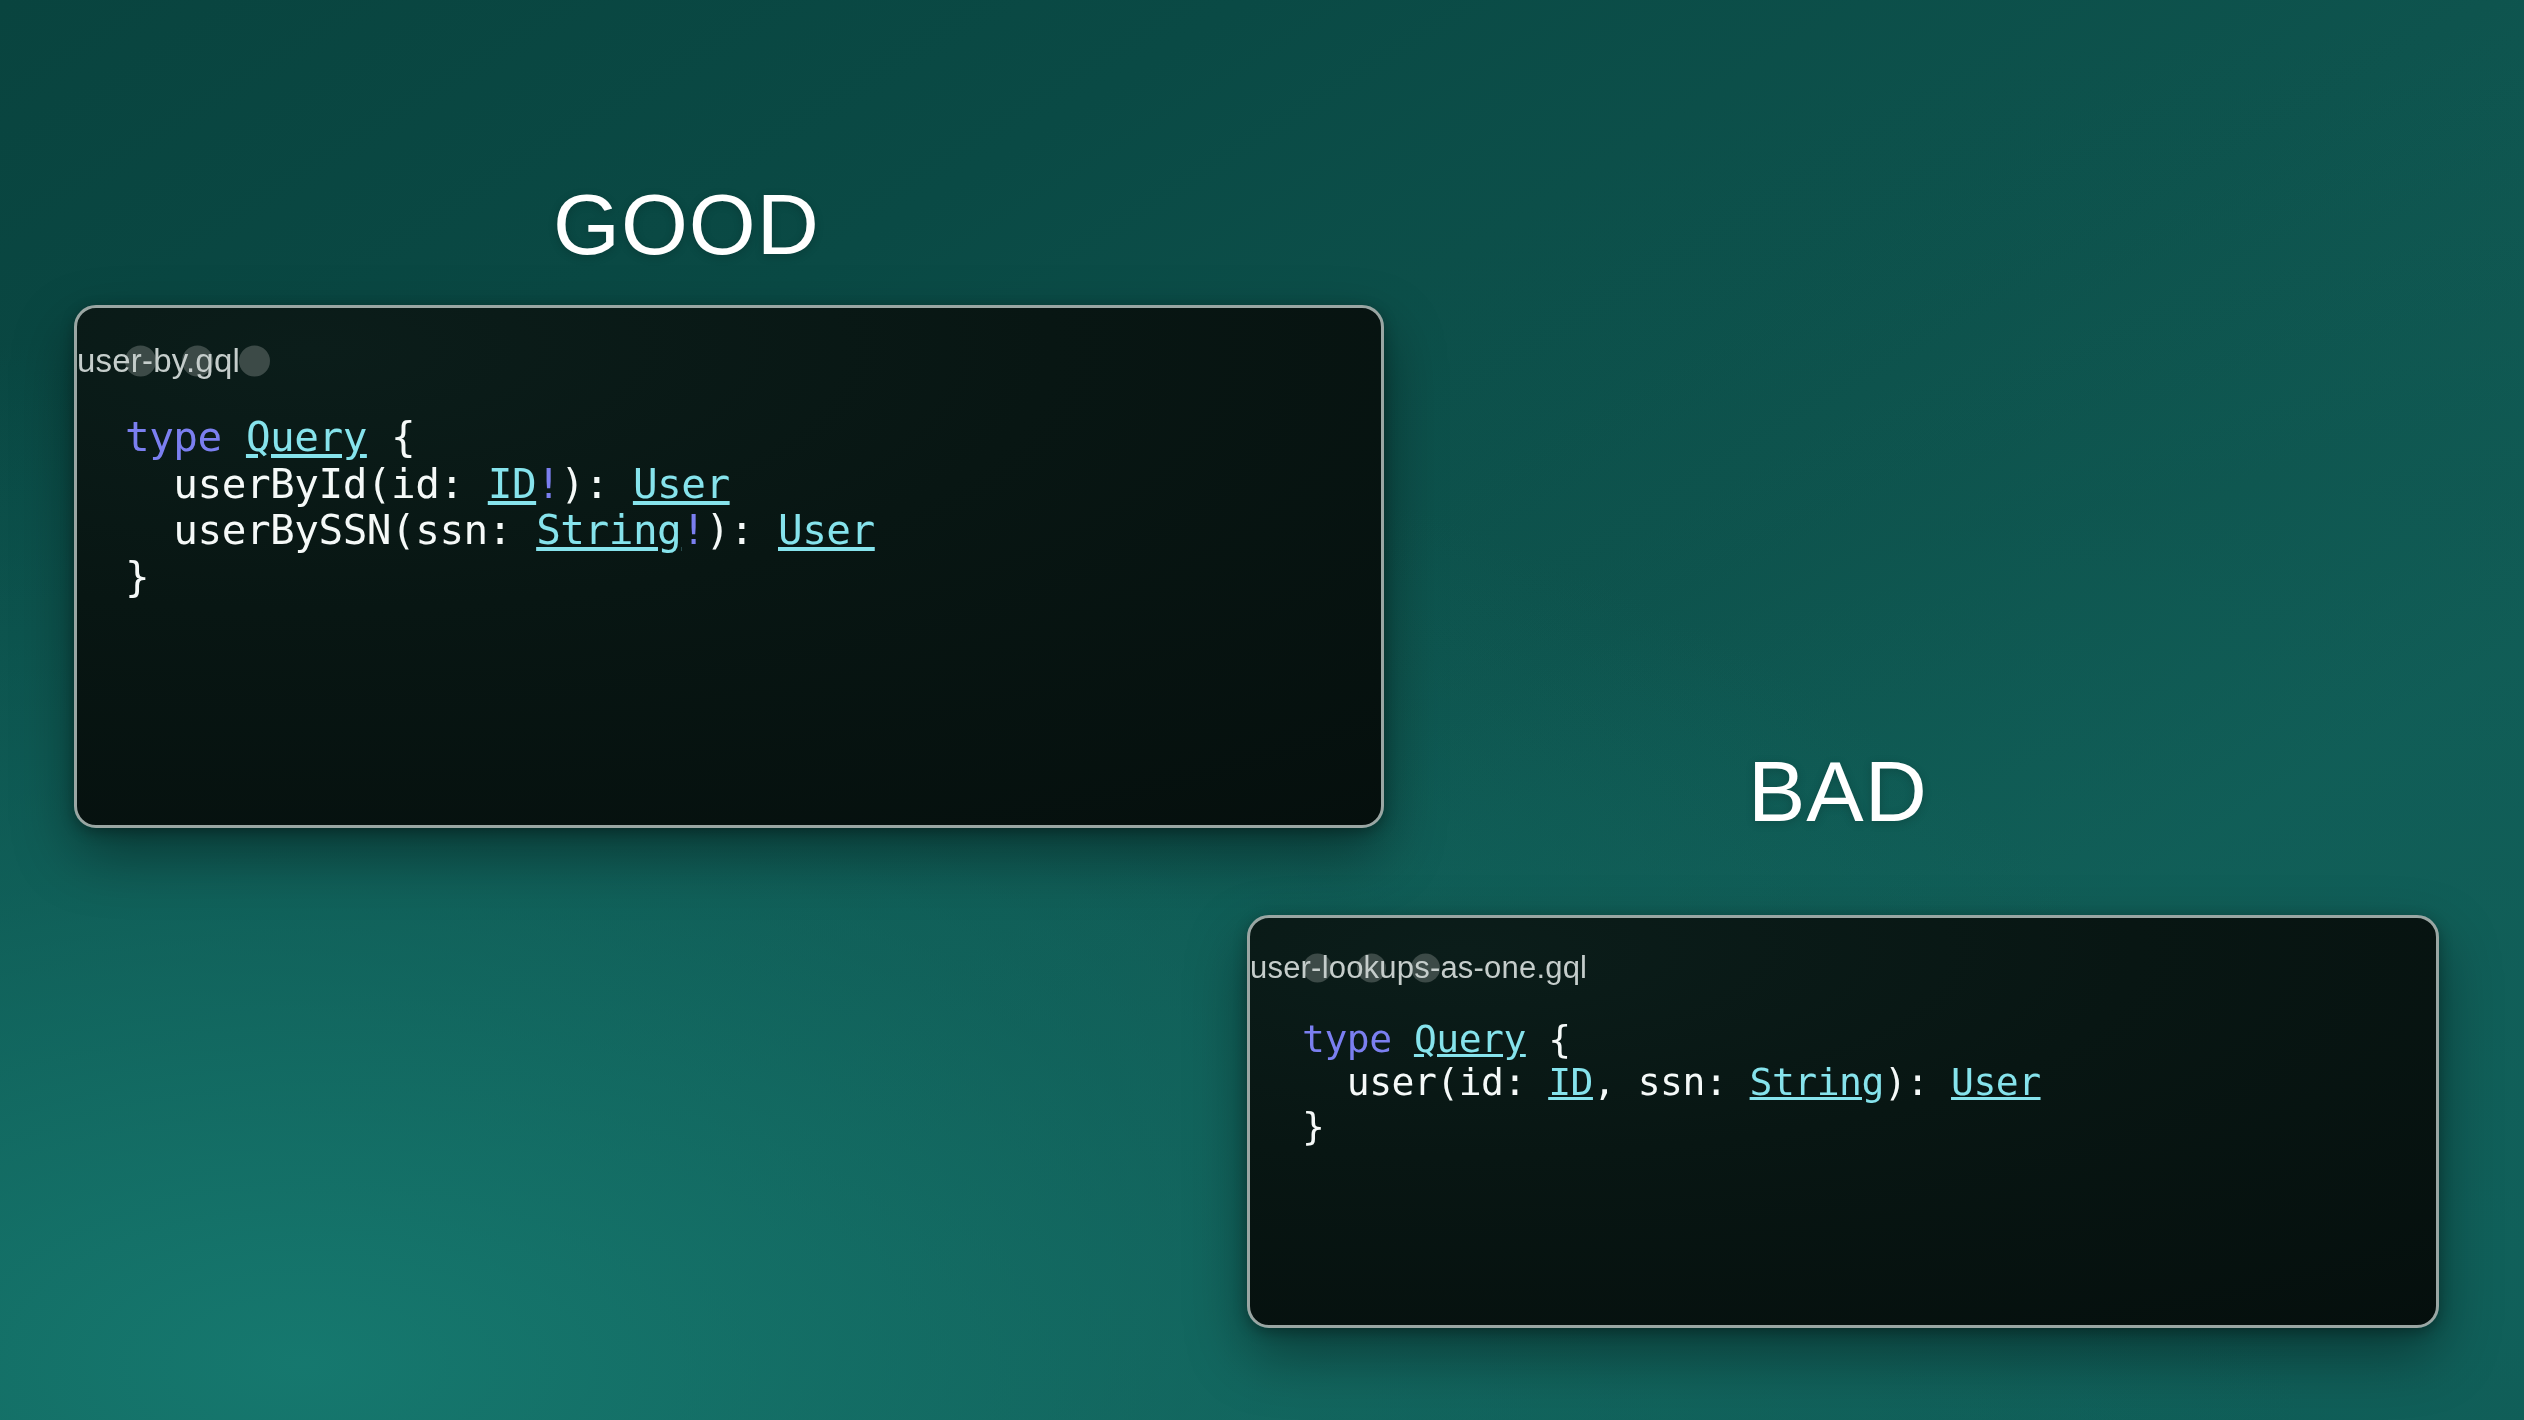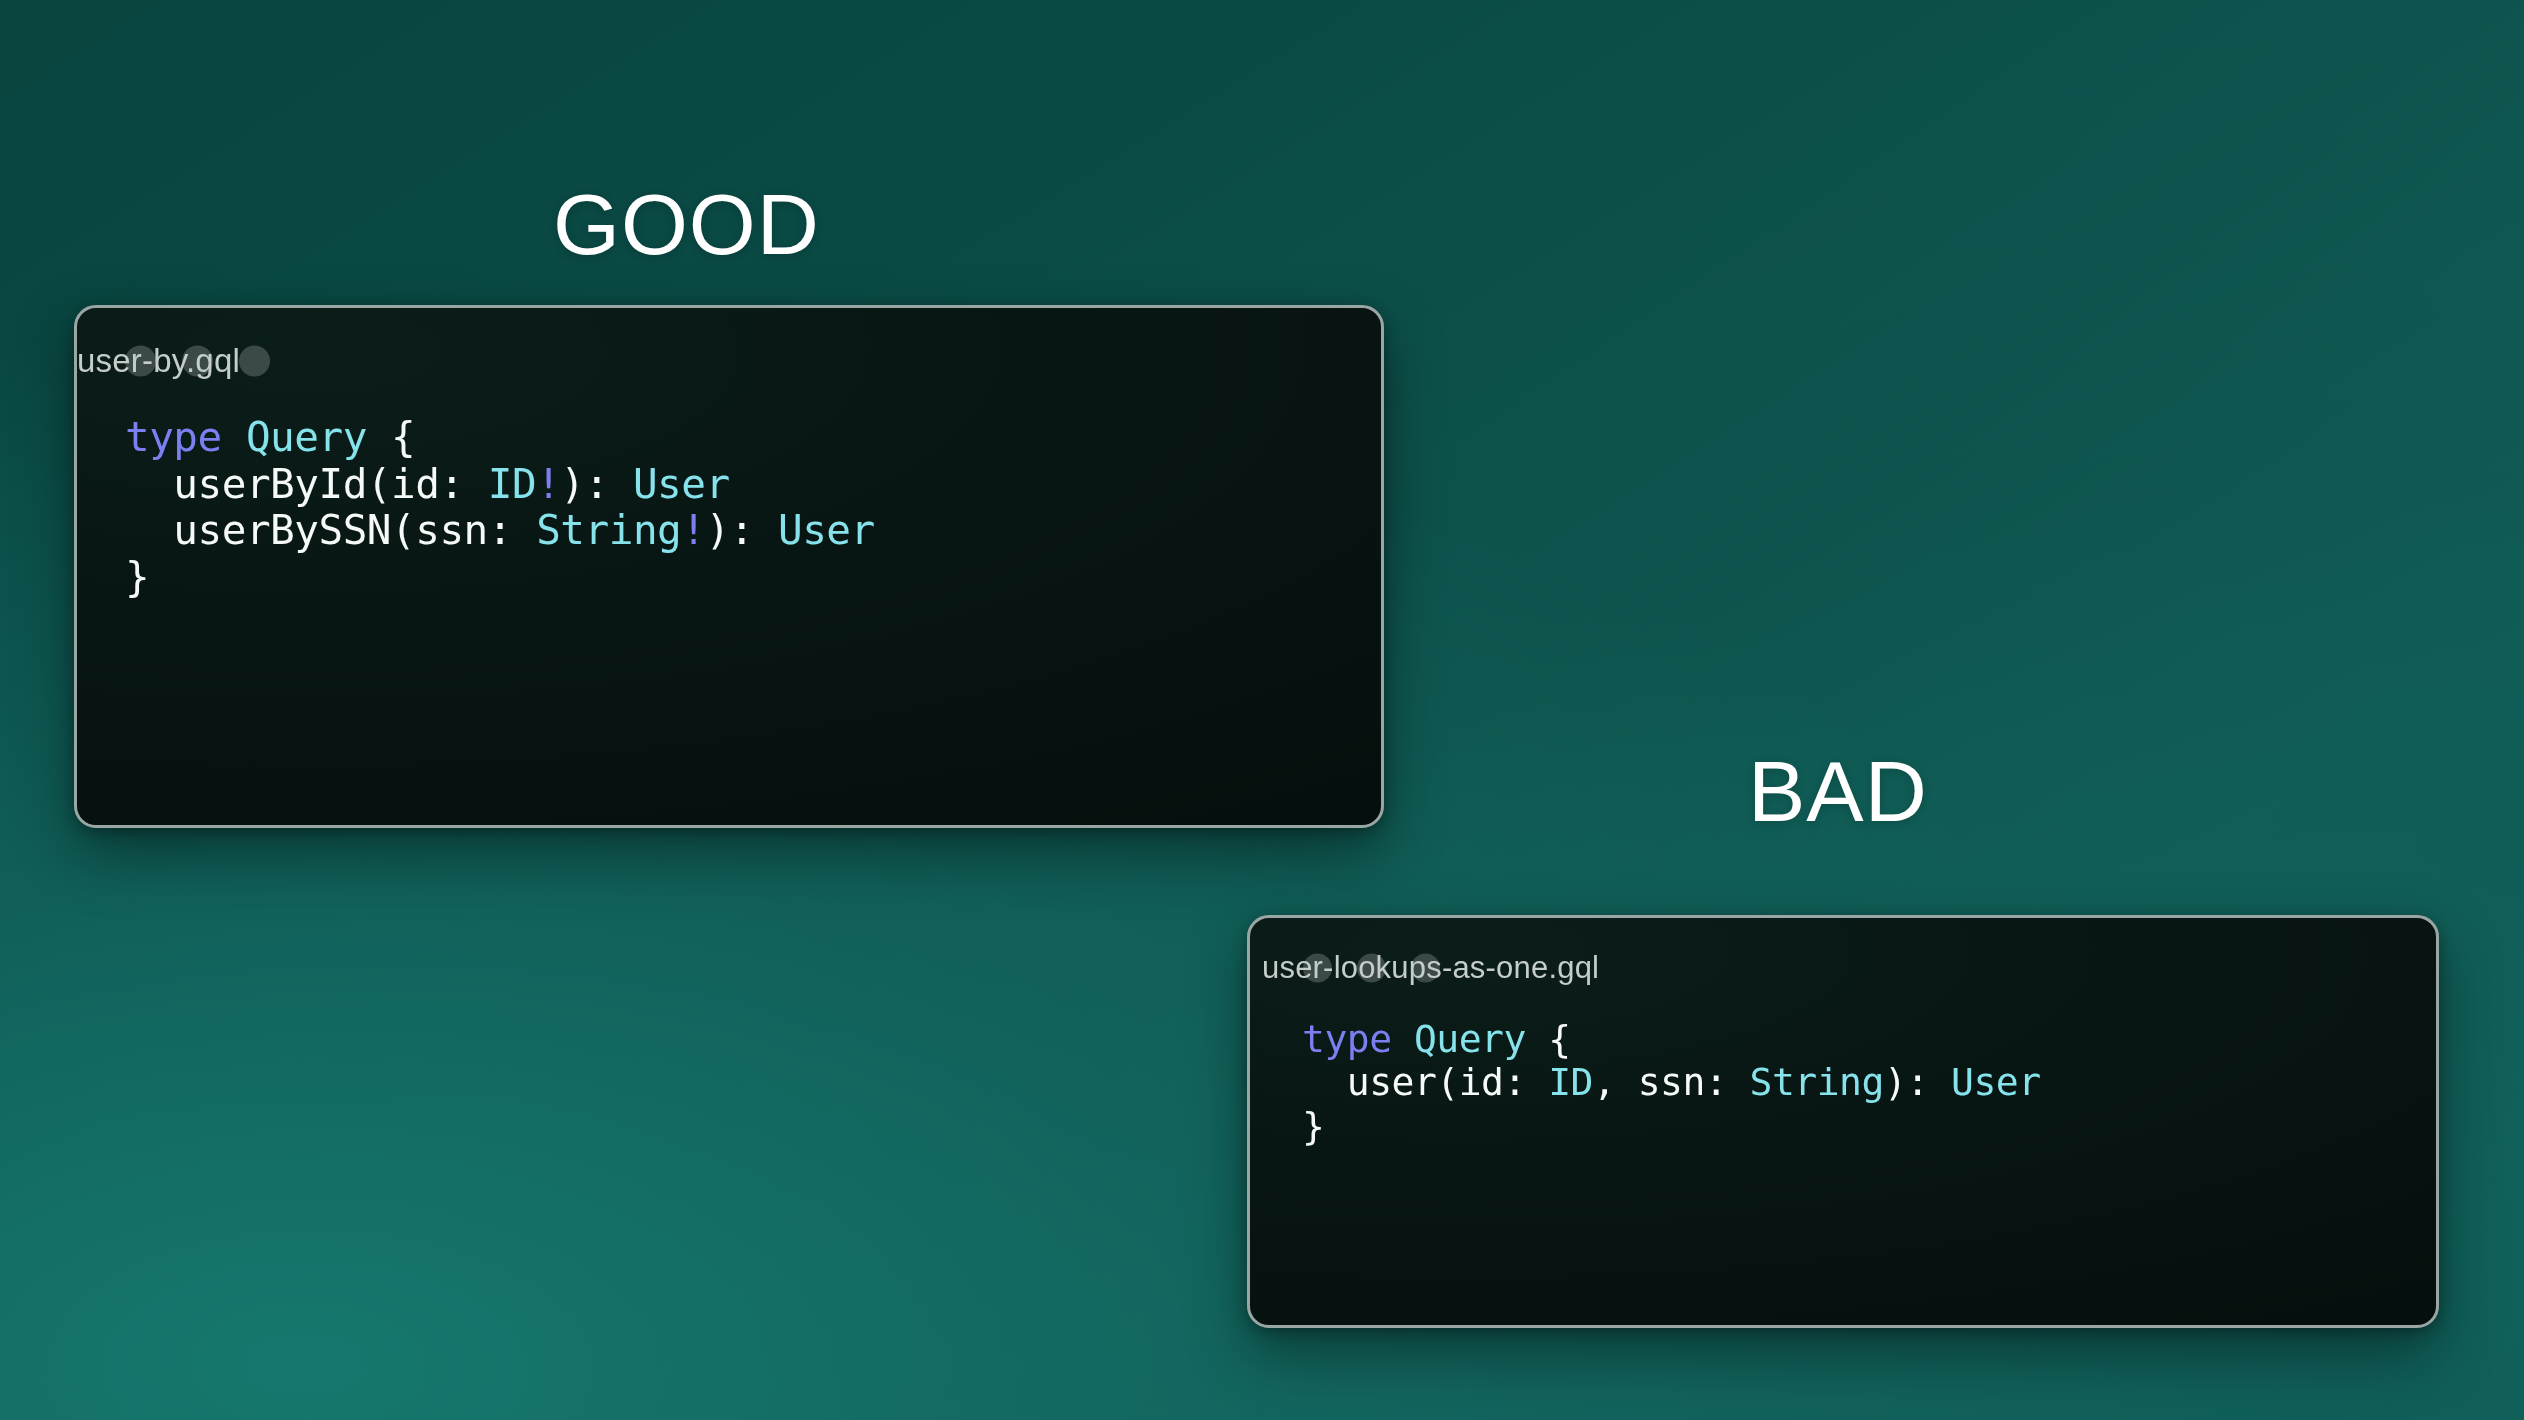--- a/index.html
+++ b/index.html
@@ -79,40 +79,40 @@
     position: absolute;
     left: 0; right: 0;
     top: 50%;
     transform: translateY(-50%);
     color: #c5cdcb;
     font-size: 33px;
     font-weight: 400;
     letter-spacing: 0.2px;
     pointer-events: none;
   }
-  #window-bad .filename { font-size: 31px; padding-left: 12px; }
+  #window-bad .filename { font-size: 31px; }
 
   .code {
     font-family: "DejaVu Sans Mono", monospace;
     font-size: 41px;
     line-height: 1.14;
     color: #f2f6f5;
     padding: 0 0 0 48px;
     white-space: pre;
     letter-spacing: -0.5px;
   }
   #window-bad .code {
     font-size: 38px;
     padding-left: 52px;
     line-height: 1.14;
   }
   .code .ln { display: block; height: 1.14em; }
 
   .kw   { color: #7b7ff0; text-align: right; }   
-  .ty   { color: #86e3ec; }   
+  .ty   { color: #86e3ec; text-decoration: underline; }   
   .pl   { color: #f5f9f8; }   
 </style>
 </head>
 <body>
 
 <div id="stage">
 
   <div class="big-label" id="label-good">GOOD</div>
 
   <div class="window" id="window-good">

